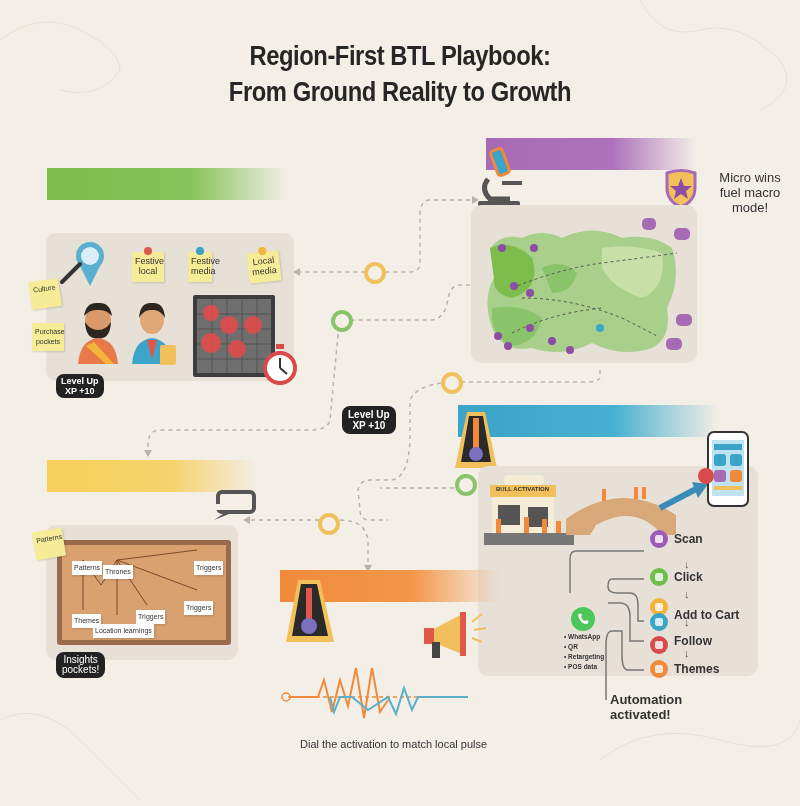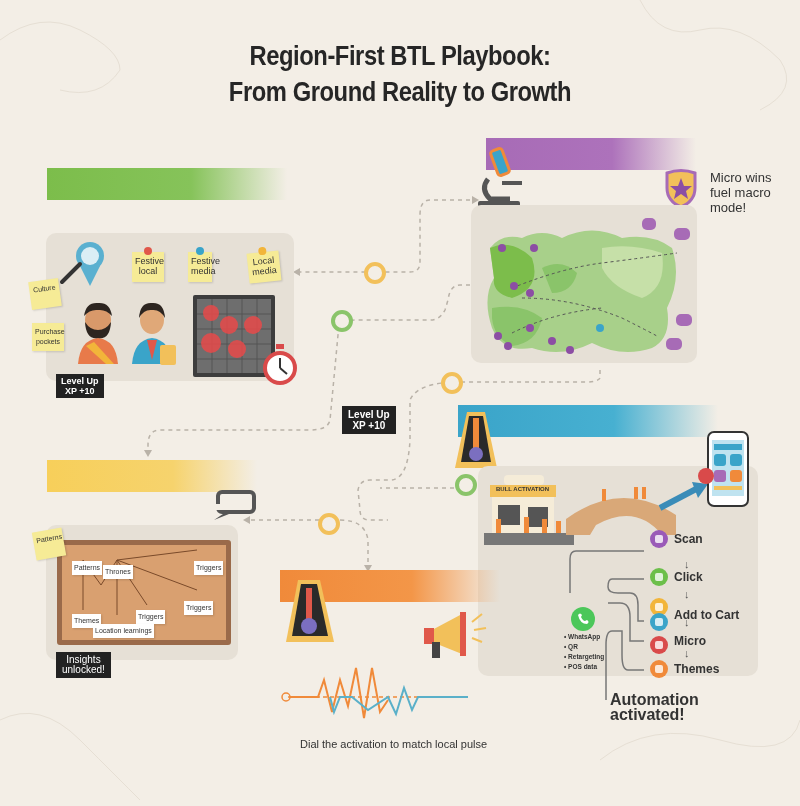--- a/index.html
+++ b/index.html
@@ -25,30 +25,30 @@
   .band.yellow { background: linear-gradient(90deg, #f7cf5a 0%, #f6d36d 60%, rgba(243,238,230,0) 100%); }
   .band.orange { background: linear-gradient(90deg, #f08a3a 0%, #f39648 60%, rgba(243,238,230,0) 100%); }
   .panel { position: absolute; background: #e6e0d6; border-radius: 10px; }
   .sticky {
     position: absolute; background: #f6eb96; font-size: 9px; line-height: 10px;
     text-align: center; padding: 4px 3px; box-shadow: 1px 1px 2px rgba(0,0,0,0.15);
     color: #333;
   }
   .pin { position: absolute; width: 8px; height: 8px; border-radius: 50%; top: -5px; left: 50%; margin-left: -4px; }
   .badge {
-    position: absolute; background: #222; color: #fff; border-radius: 0;
+    position: absolute; background: #222; color: #fff; border-radius: 8px;
     font-size: 10px; line-height: 11px; text-align: center; padding: 3px 6px; font-weight: bold;
   }
   .ring {
     position: absolute; width: 22px; height: 22px; border-radius: 50%;
     border: 4px solid; background: #f3eee6;
   }
   .ring.y { border-color: #f2c05a; }
   .ring.g { border-color: #8ac46a; }
-  .side-text { position: absolute; font-size: 16px; line-height: 15px; font-weight: bold; color: #333; }
+  .side-text { position: absolute; font-size: 13px; line-height: 15px; font-weight: bold; color: #333; }
   .step-row { position: absolute; left: 650px; display: flex; align-items: center; }
   .step-icon { width: 18px; height: 18px; border-radius: 50%; display: inline-block; position: relative; }
   .step-icon::after { content: ""; position: absolute; left: 5px; top: 5px; width: 8px; height: 8px; border-radius: 2px; background: rgba(255,255,255,0.8); }
   .step-label { font-size: 12px; font-weight: bold; color: #333; margin-left: 6px; }
   .step-arrow { position: absolute; font-size: 11px; color: #555; left: 684px; }
   .bullets { position: absolute; left: 564px; top: 632px; font-size: 6.5px; line-height: 10px; color: #333; font-weight: bold; list-style: none; }
   .bullets li::before { content: "• "; }
   .caption { position: absolute; font-size: 11px; color: #333; }
   svg { position: absolute; overflow: visible; }
 </style>
@@ -168,21 +168,21 @@
 <svg width="50" height="66" style="left:474px;top:145px;">
   <rect x="20" y="4" width="12" height="26" rx="3" fill="#3aa4c9" stroke="#f08a3a" stroke-width="3" transform="rotate(-20 26 17)"></rect>
   <path d="M14 34 Q6 44 16 54 L36 54" fill="none" stroke="#555" stroke-width="5"></path>
   <rect x="28" y="36" width="20" height="4" fill="#555"></rect>
   <rect x="4" y="56" width="42" height="7" rx="2" fill="#555"></rect>
 </svg>
 <svg width="34" height="40" style="left:664px;top:168px;">
   <path d="M3 5 Q17 0 31 5 L31 20 Q31 33 17 39 Q3 33 3 20 Z" fill="#f2c05a" stroke="#a76bb6" stroke-width="3"></path>
   <polygon points="17,10 20,18 28,18 22,23 24,31 17,26 10,31 12,23 6,18 14,18" fill="#8c4ea4"></polygon>
 </svg>
-<div class="side-text" style="left:710px;top:170px;width:80px;font-weight:normal;font-size:13px;">Micro wins fuel macro mode!</div>
+<div class="side-text" style="left:710px;top:170px;width:80px;font-weight:normal;font-size:13px;text-align:center;">Micro wins fuel macro mode!</div>
 <div class="panel" style="left:471px;top:205px;width:226px;height:158px;"></div>
 <svg width="210" height="140" style="left:482px;top:218px;">
   <path d="M8 30 Q20 15 40 20 Q60 10 80 20 Q110 5 140 20 Q170 15 190 30 Q200 60 185 90 Q190 120 170 130 Q140 140 110 125 Q80 140 50 130 Q20 135 10 110 Q0 80 12 60 Z" fill="#a8d08a"></path>
   <path d="M8 30 Q30 20 50 40 Q60 70 30 80 Q10 75 12 60 Z" fill="#7cbd4b"></path>
   <path d="M60 50 Q80 40 95 55 Q90 75 70 75 Z" fill="#8ac46a"></path>
   <path d="M120 30 Q150 25 180 35 Q185 70 160 80 Q130 70 120 50 Z" fill="#c6e0a8"></path>
   <path d="M10 90 Q40 85 60 100 Q55 125 30 128 Q12 120 10 100 Z" fill="#8ac46a"></path>
   <g fill="none" stroke="#555" stroke-width="1" stroke-dasharray="3 3">
     <path d="M30 70 Q80 50 120 45 Q160 40 195 35"></path>
     <path d="M40 80 Q90 80 140 100 Q160 110 175 118"></path>
@@ -279,21 +279,21 @@
 <div class="step-row" style="top:592px;">
   <span class="step-icon" style="background:#f2b53a;"></span>
   <span class="step-label" style="margin-top:16px;">Add to Cart</span>
 </div>
 <div class="step-row" style="top:613px;">
   <span class="step-icon" style="background:#3aa4c9;"></span>
 </div>
 <div class="step-arrow" style="top:616px;">↓</div>
 <div class="step-row" style="top:636px;">
   <span class="step-icon" style="background:#d94a4a;"></span>
-  <span class="step-label" style="margin-top:-8px;">Micro</span>
+  <span class="step-label" style="margin-top:-8px;">Follow</span>
 </div>
 <div class="step-arrow" style="top:647px;">↓</div>
 <div class="step-row" style="top:660px;">
   <span class="step-icon" style="background:#f08a3a;"></span>
   <span class="step-label">Themes</span>
 </div>
 <svg width="26" height="26" style="left:570px;top:606px;">
   <circle cx="13" cy="13" r="12" fill="#4cc75a"></circle>
   <path d="M8 9 Q10 6 12 9 L11 11 Q13 15 15 15 L17 14 Q20 16 17 18 Q10 18 8 9 Z" fill="#fff"></path>
 </svg>
@@ -327,21 +327,21 @@
 <div class="sticky" style="left:72px;top:561px;background:#fff;font-size:7px;padding:2px;">Patterns</div>
 <div class="sticky" style="left:103px;top:565px;background:#fff;font-size:7px;padding:2px;">Thrones</div>
 <div class="sticky" style="left:194px;top:561px;background:#fff;font-size:7px;padding:2px;">Triggers</div>
 <div class="sticky" style="left:72px;top:614px;background:#fff;font-size:7px;padding:2px;">Themes</div>
 <div class="sticky" style="left:136px;top:610px;background:#fff;font-size:7px;padding:2px;">Triggers</div>
 <div class="sticky" style="left:184px;top:601px;background:#fff;font-size:7px;padding:2px;">Triggers</div>
 <div class="sticky" style="left:93px;top:624px;background:#fff;font-size:7px;padding:2px;">Location learnings</div>
 <div class="sticky" style="left:34px;top:530px;width:30px;height:28px;transform:rotate(-10deg);font-size:7px;">Patterns</div>
 <div class="badge" style="left:56px;top:652px;font-size:10px;line-height:10px;font-weight:normal;">
   <div>Insights</div>
-  <div>unlocked!</div>
+  <div>pockets!</div>
 </div>
 
 <div class="band orange" style="left:280px;top:570px;width:220px;"></div>
 <svg width="48" height="62" style="left:286px;top:580px;">
   <path d="M12 0 L34 0 L48 62 L0 62 Z" fill="#f2c05a"></path>
   <path d="M15 4 L31 4 L42 56 L6 56 Z" fill="#2a2a2a"></path>
   <rect x="20" y="8" width="6" height="34" fill="#e0584a"></rect>
   <circle cx="23" cy="46" r="8" fill="#7b6fc0"></circle>
 </svg>
 <svg width="70" height="60" style="left:422px;top:608px;">

